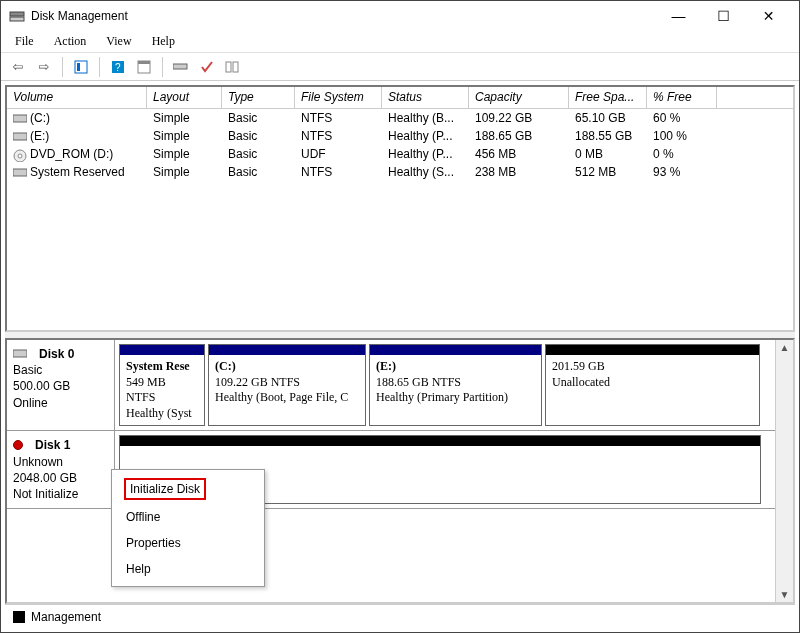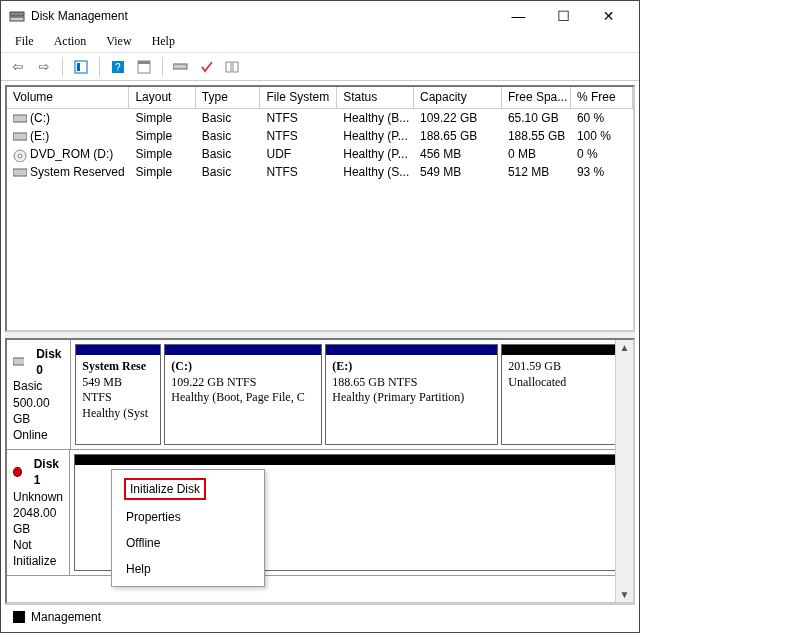--- a/index.html
+++ b/index.html
@@ -1,32 +1,32 @@
 <!DOCTYPE html>
 <html><head>
 <meta charset="utf-8">
 <style>
 * { box-sizing: border-box; margin: 0; padding: 0; }
 body { font-family: "Segoe UI", Tahoma, sans-serif; font-size: 12px; background: #fff; color: #000; }
-.window { width: 640px; height: 633px; border: 1px solid #444; background: #fff; position: relative; display: flex; flex-direction: column; }
+.window { width: 800px; height: 633px; border: 1px solid #444; background: #fff; position: relative; display: flex; flex-direction: column; }
 .titlebar { height: 30px; display: flex; align-items: center; padding: 0 8px; }
 .titlebar-icon { width: 16px; height: 16px; margin-right: 6px; display:inline-block;}
 .titlebar-title { flex: 1; font-size: 12px;}
 .window-controls { display: flex; }
 .window-controls div { width: 45px; height: 30px; display: flex; align-items: center; justify-content: center; font-size: 14px; cursor: default;}
 .menubar { height: 22px; display: flex; align-items: center; padding: 0 4px; border-bottom: 1px solid #e0e0e0;}
 .menubar div { padding: 2px 10px; cursor: default; font-family: Liberation Serif, serif;}
 .toolbar { height: 28px; display: flex; align-items: center; padding: 2px 6px; border-bottom: 1px solid #ccc; gap:4px;}
 .toolbar-btn { width: 22px; height: 22px; border: 1px solid transparent; display:flex; align-items:center; justify-content:center; cursor:default;}
 .toolbar-sep { width:1px; height:20px; background:#ccc; margin:0 3px;}
 .arrow-icon { font-size:13px; color:#555;}
 .content { flex:1; display:flex; flex-direction:column; padding: 4px; }
 .vol-list { border:2px inset #ccc; background:#fff; height: 247px; overflow:auto;}
 .vol-header { display:flex; border-bottom:1px solid #ccc; background:#fff; height:22px; position:sticky; top:0;}
-.vol-header div { border-right:1px solid #ccc; padding:3px 6px; font-size:12px; white-space:nowrap; overflow:hidden;}
+.vol-header div { border-right:1px solid #ccc; padding:3px 6px; font-size:12px; white-space:nowrap; overflow:hidden;font-style:italic;}
 .col-vol{width:140px;} .col-lay{width:75px;} .col-type{width:73px;} .col-fs{width:87px;} .col-stat{width:87px;} .col-cap{width:100px;} .col-free{width:78px;} .col-pct{width:70px;}
 .vol-row { display:flex; height:18px; align-items:center;}
 .vol-row div { padding:1px 6px; font-size:12px; white-space:nowrap; overflow:hidden;}
 .vol-icon { display:inline-block; width:14px; height:11px; vertical-align:middle; margin-right:3px;}
 .splitter { height:6px; background:#f0f0f0; cursor:row-resize;}
 .disk-panel { border:2px inset #ccc; background:#fff; flex:1; overflow:hidden; position:relative; display:flex;}
 .disk-scroll { flex:1; overflow:hidden; padding-right:0;}
 .disk-row { display:flex; border-bottom:1px solid #999;}
 .disk-info { width:108px; border-right:1px solid #999; padding:6px; font-size:12px; line-height:1.35;}
 .disk-info b{font-weight:bold;}
@@ -169,21 +169,21 @@
             <div class="col-pct">0 %</div>
           </div>
           <div class="vol-row">
             <div class="col-vol"><span class="vol-icon"><svg width="14" height="11">
                   <rect x="0" y="2" width="14" height="7" fill="#ccc" stroke="#666"></rect>
                 </svg></span>System Reserved</div>
             <div class="col-lay">Simple</div>
             <div class="col-type">Basic</div>
             <div class="col-fs">NTFS</div>
             <div class="col-stat">Healthy (S...</div>
-            <div class="col-cap">549 MB</div>
+            <div class="col-cap">238 MB</div>
             <div class="col-free">512 MB</div>
             <div class="col-pct">93 %</div>
           </div>
         </div>
     </div>
 
     <div class="splitter"></div>
 
     <div class="disk-panel">
       <div class="disk-scroll" id="disk-scroll">
@@ -233,17 +233,17 @@
     </div>
 
     <div class="legend">
       <span class="legend-sq" style="background:#000"></span>
       <span>Management</span>
     </div>
   </div>
 
   <div class="context-menu">
     <div class="mi"><span class="highlight-red" style="display:inline-block;padding:2px 4px;">Initialize Disk</span></div>
+    <div class="mi">Offline</div>
     <div class="mi">Properties</div>
-    <div class="mi">Offline</div>
     <div class="mi">Help</div>
   </div>
 </div>
 
 </body></html>

